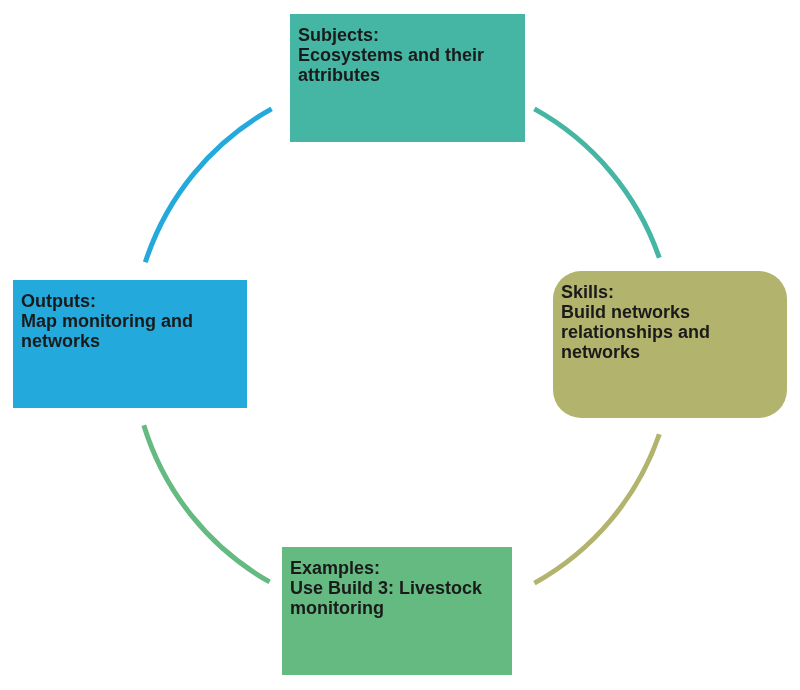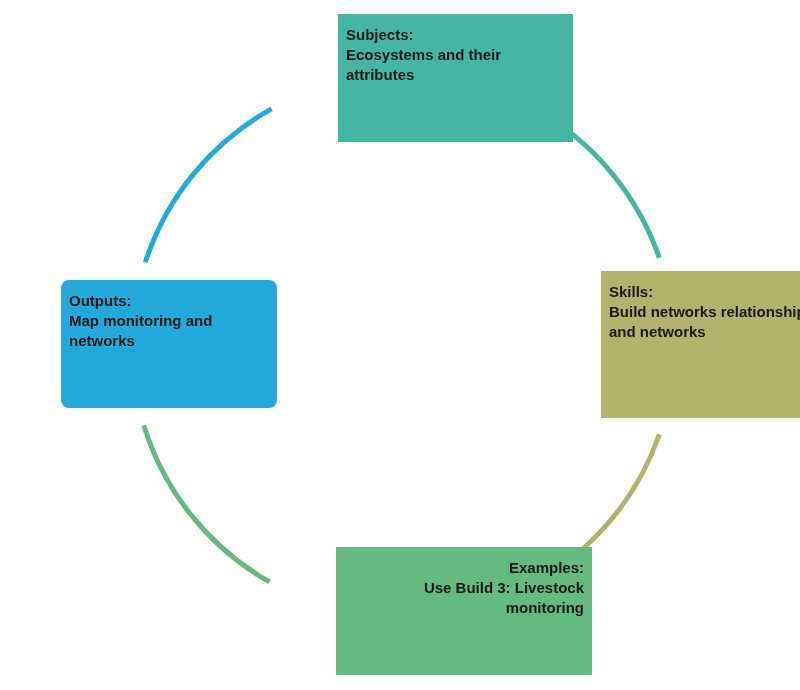--- a/index.html
+++ b/index.html
@@ -25,34 +25,33 @@
   .arc-layer path {
     fill: none;
     stroke-width: 5;
     stroke-linecap: butt;
   }
   .node {
     position: absolute;
     box-sizing: border-box;
     padding: 11px 8px 17px 8px;
     color: #1a1a1a;
-    font-size: 15px;
+    font-size: 18px;
     line-height: 20px;
-    margin-left: 48px;
   }
   .node-title {
     font-weight: bold;
   }
   .node-desc {
     font-weight: bold;
   }
   .node-subjects { left: 290px; top: 14px;  width: 235px; height: 128px; }
-  .node-skills   { left: 553px; top: 271px; width: 234px; height: 147px; }
-  .node-examples { left: 288px; top: 547px; width: 256px; height: 128px; text-align: right; }
-  .node-outputs  { left: 13px;  top: 280px; width: 216px; height: 128px; border-radius: 8px; }
+  .node-skills   { left: 553px; top: 271px; width: 234px; height: 147px; border-radius: 28px; }
+  .node-examples { left: 282px; top: 547px; width: 230px; height: 128px; }
+  .node-outputs  { left: 13px;  top: 280px; width: 234px; height: 128px; }
 </style>
 </head>
 <body>
 
 <div class="stage">
 
   <svg class="arc-layer" viewBox="0 0 800 690" xmlns="http://www.w3.org/2000/svg">
     <path d="M 145.3 262.3 A 271 271 0 0 1 271.6 108.9" stroke="#24A9DC"></path>
     <path d="M 534.4 108.9 A 271 271 0 0 1 659.3 257.8" stroke="#45B6A4"></path>
     <path d="M 659.3 434.2 A 271 271 0 0 1 534.4 583.1" stroke="#B2B36C"></path>

